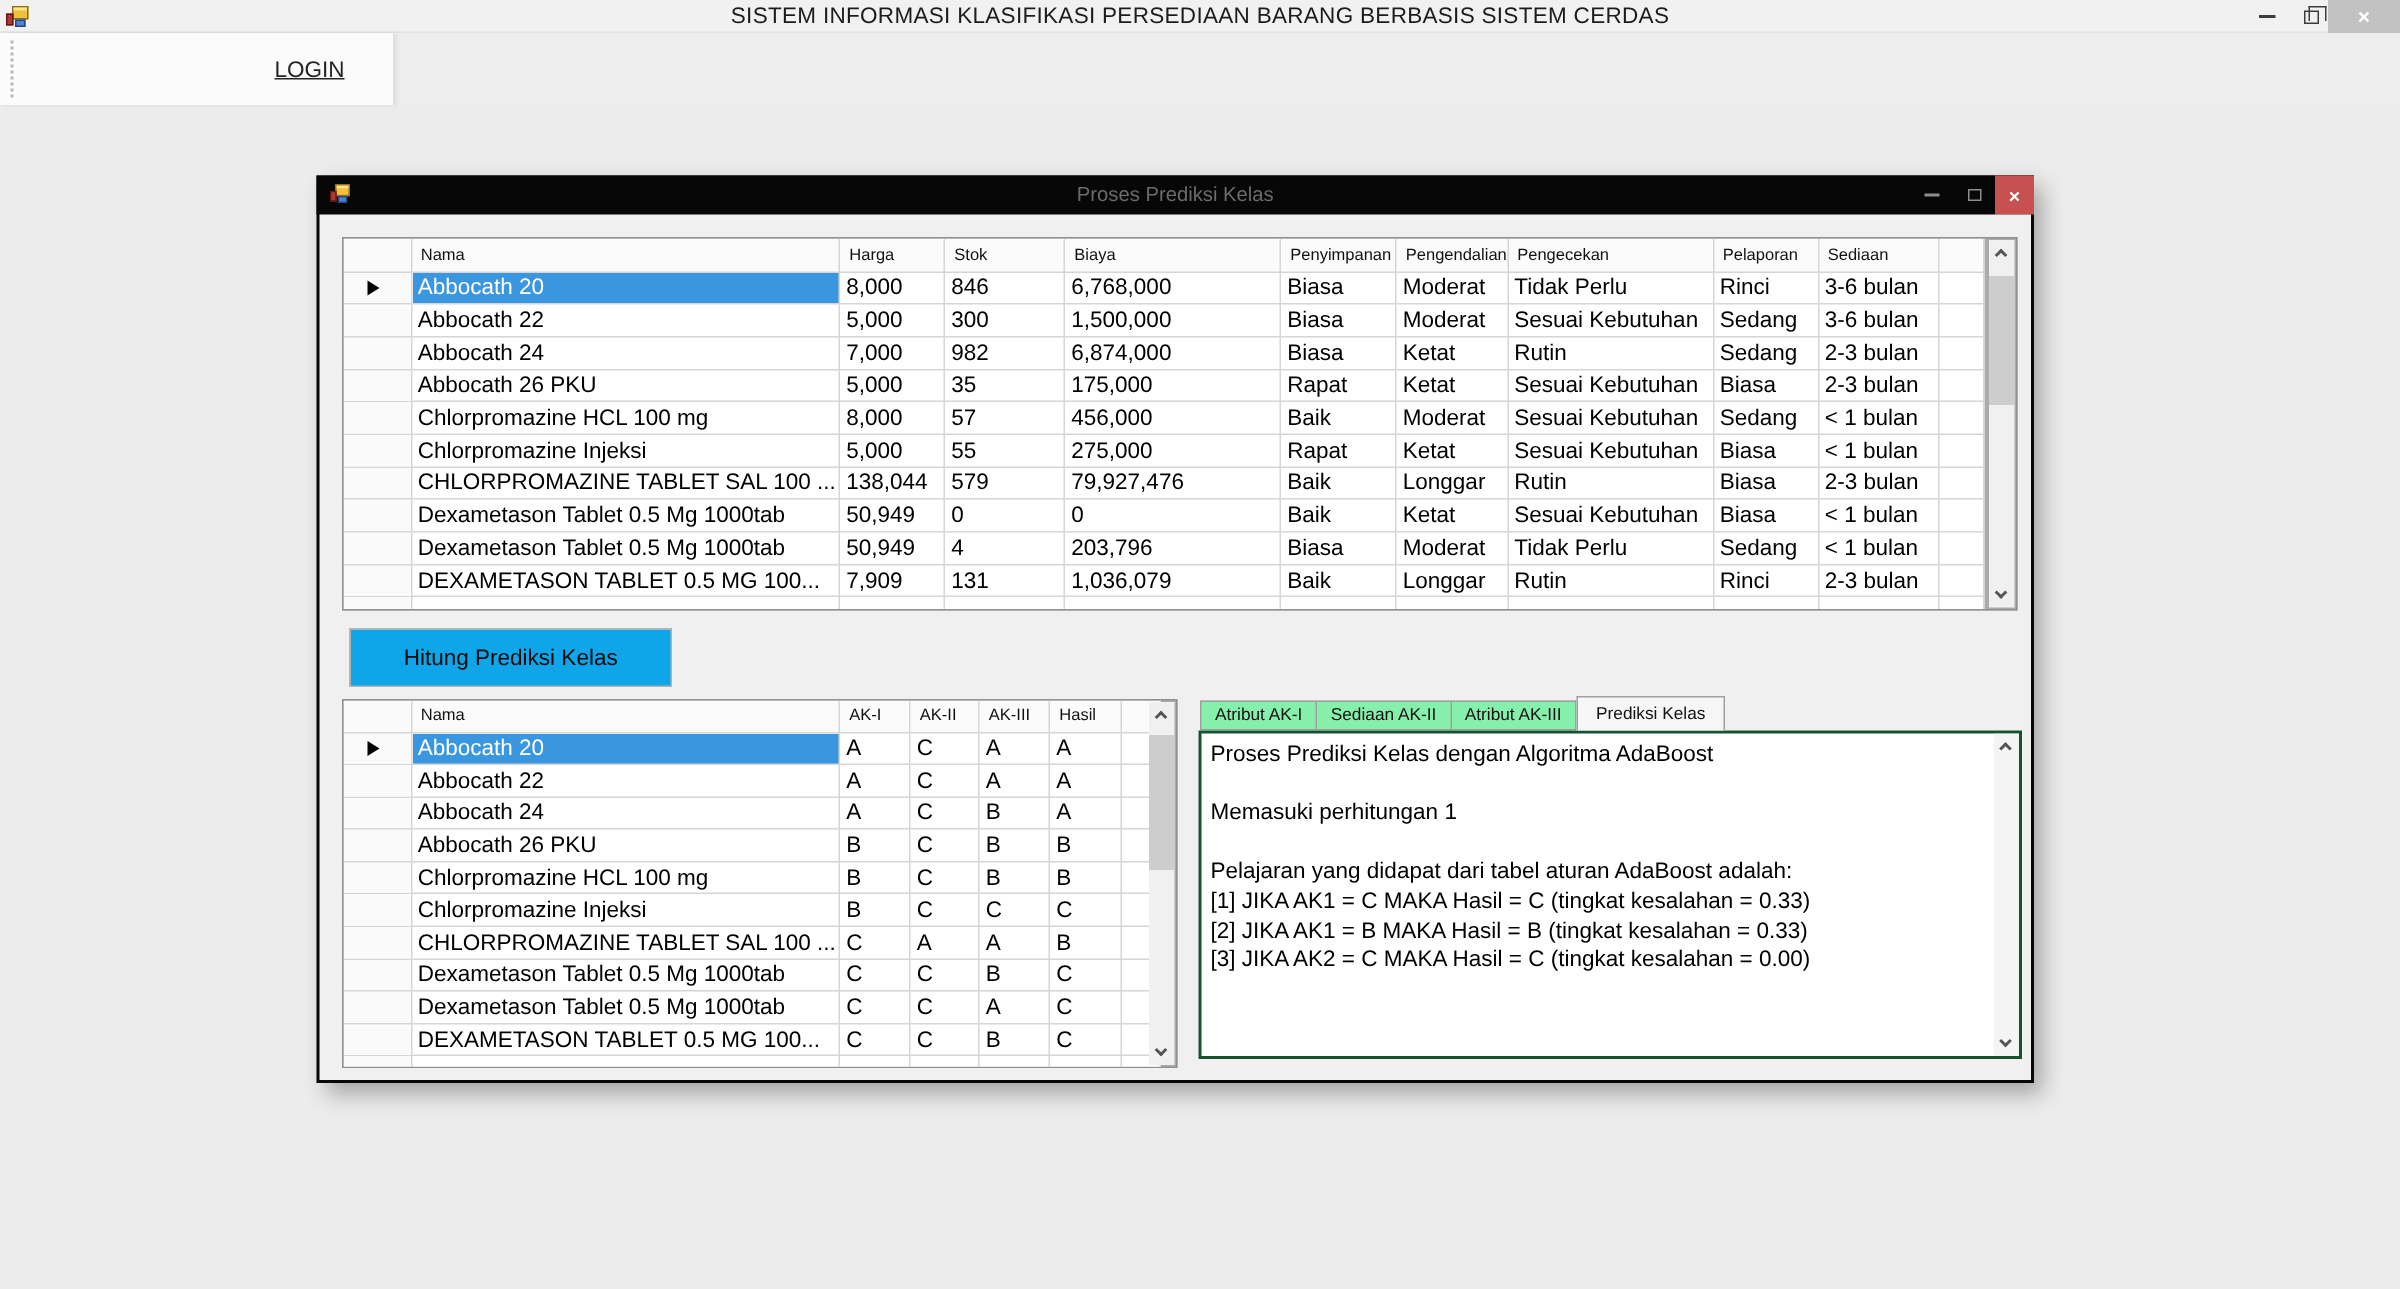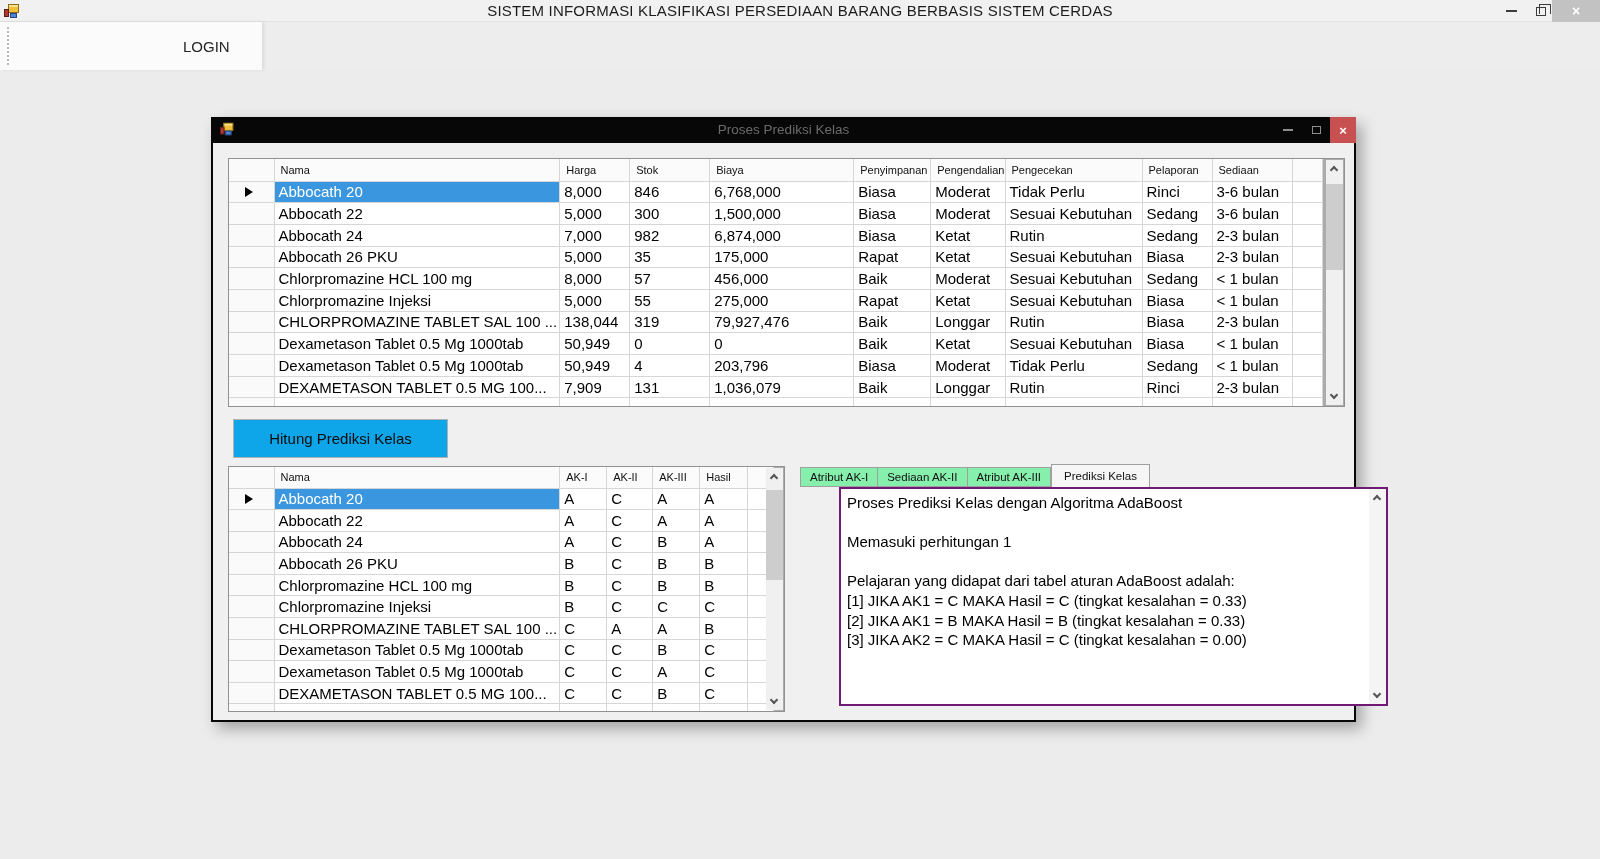--- a/index.html
+++ b/index.html
@@ -26,21 +26,21 @@
   .form-ico .f2{position:absolute;left:6px;top:10px;width:7px;height:5px;background:#4d84d8;border:1px solid #24477e;}
   .form-ico .f3{position:absolute;left:0px;top:6px;width:5px;height:8px;background:#b03a30;border:1px solid #5e1b16;}
   .form-ico.small{transform:scale(.88);transform-origin:top left;}
 
   
   .menustrip{position:absolute;left:0;top:22px;width:1600px;height:48px;background:#ededee;}
   .menupanel{position:absolute;left:0;top:0;width:262px;height:48px;background:#fbfbfb;box-shadow:2px 0 3px rgba(0,0,0,0.08);}
   .grip{position:absolute;left:7px;top:5px;height:38px;width:3px;border-left:2px dotted #b9b9b9;}
   .menu-item{position:absolute;top:0;height:48px;display:flex;align-items:center;font-size:15px;color:#252525;padding:0 10px;cursor:default;}
   .mi-0{left:25px;}
-  .mi-1{left:173px;}
+  .mi-1{left:173px;text-decoration:underline;}
 
   
   .dialog{position:absolute;left:211px;top:117px;width:1145px;height:605px;background:#070707;box-shadow:6px 7px 14px rgba(0,0,0,0.30);}
   .dlg-titlebar{position:absolute;left:0;top:0;width:100%;height:26px;background:#070707;}
   .dlg-titlebar .form-ico{position:absolute;left:9px;top:5px;}
   .dlg-title{position:absolute;left:0;right:0;top:5px;text-align:center;font-size:13.5px;color:#6b6b6b;}
   .dlg-btn{position:absolute;top:0;height:26px;display:flex;align-items:center;justify-content:center;}
   .dlg-min{left:1063px;width:28px;}
   .dlg-res{left:1091px;width:28px;}
   .dlg-close{left:1119px;width:26px;background:#c75050;}
@@ -79,21 +79,21 @@
   
   .btn{position:absolute;left:20px;top:276px;width:215px;height:39px;background:#0ea5e9;border:1px solid #b2b2b2;font-size:15px;color:#0b0b0b;display:flex;align-items:center;justify-content:center;cursor:default;}
 
   
   .tabstrip{position:absolute;left:587px;top:321px;width:553px;height:23px;display:flex;align-items:flex-end;}
   .tab{height:20px;background:#86efac;border:1px solid #9f9f9f;border-left:none;font-size:11.5px;color:#111;display:flex;align-items:center;justify-content:center;padding:0 9px;white-space:nowrap;cursor:default;}
   .tab:first-child{border-left:1px solid #9f9f9f;}
   .tab.active{height:23px;background:#f6f6f6;border:1px solid #9f9f9f;border-bottom:none;padding:0 12px;position:relative;z-index:2;}
 
   
-  .logbox{position:absolute;left:586px;top:344px;width:549px;height:219px;background:#fff;border:2px solid #701a75;overflow:hidden;margin-left:40px;}
+  .logbox{position:absolute;left:586px;top:344px;width:549px;height:219px;background:#fff;border:2px solid #14532d;overflow:hidden;}
   .loglines{position:absolute;left:6px;top:4px;right:22px;}
   .logline{height:19.6px;line-height:19.6px;font-size:15px;color:#000;white-space:pre;overflow:hidden;}
   .logbox .vsb{top:0;right:0;bottom:0;background:#f4f4f4;}
 </style>
 </head>
 <body>
 
 <div id="screen">
 
   <div class="titlebar">
@@ -250,21 +250,21 @@
                 <td>Ketat</td>
                 <td>Sesuai Kebutuhan</td>
                 <td>Biasa</td>
                 <td>&lt; 1 bulan</td>
                 <td class="filler"></td>
               </tr>
               <tr>
                 <td class="rowsel"></td>
                 <td>CHLORPROMAZINE TABLET SAL 100 ...</td>
                 <td>138,044</td>
-                <td>319</td>
+                <td>579</td>
                 <td>79,927,476</td>
                 <td>Baik</td>
                 <td>Longgar</td>
                 <td>Rutin</td>
                 <td>Biasa</td>
                 <td>2-3 bulan</td>
                 <td class="filler"></td>
               </tr>
               <tr>
                 <td class="rowsel"></td>

